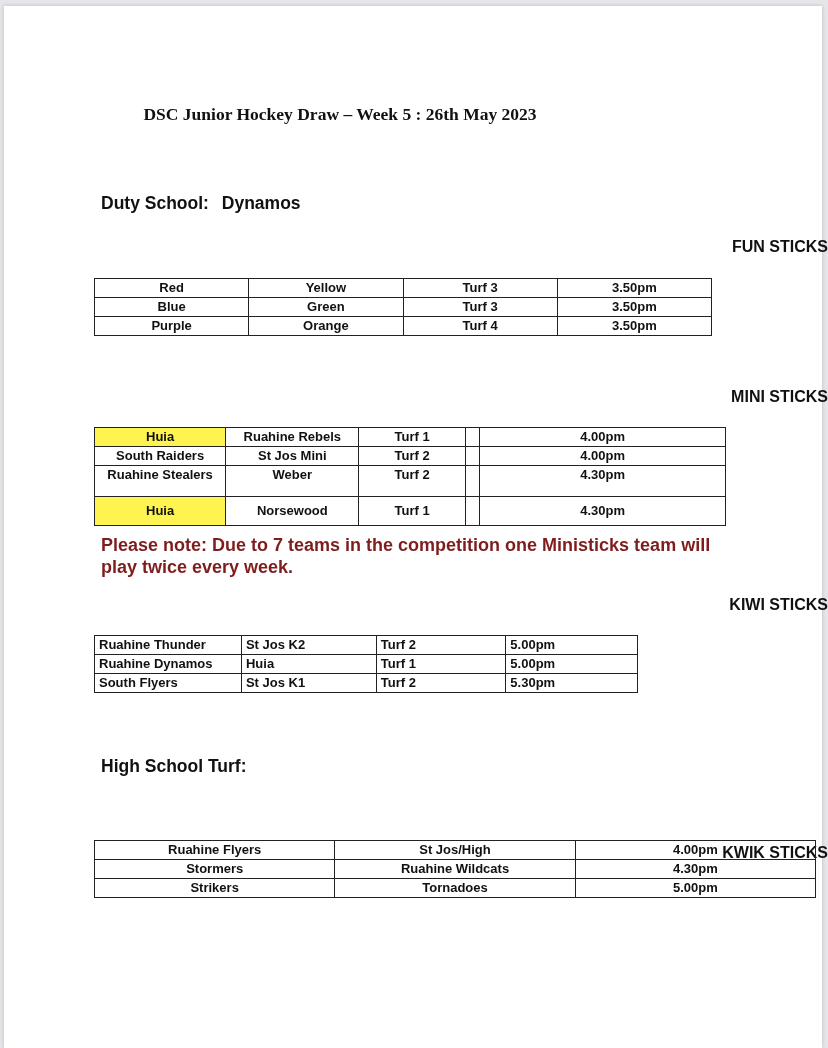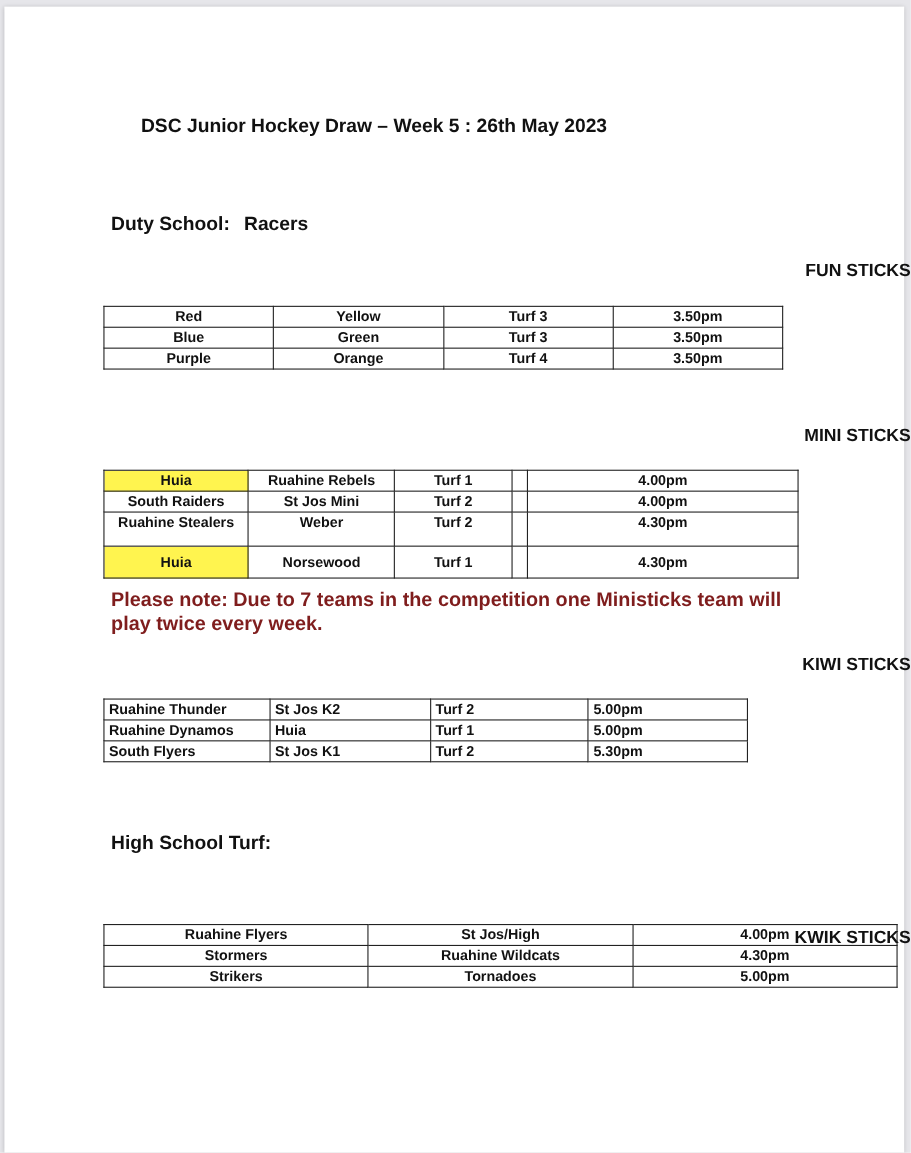--- a/index.html
+++ b/index.html
@@ -10,21 +10,21 @@
     position: relative; overflow: hidden;
   }
   .page {
     position: absolute; left: 4px; top: 6px; width: 818px; height: 1042px;
     background: #ffffff;
     box-shadow: 0 0 4px rgba(0,0,0,0.18);
   }
   .abs { position: absolute; }
   .title {
     left: 0; width: 680px; top: 104px; text-align: center;
-    font-size: 17.5px; font-weight: bold; color: #111;
+    font-size: 17.5px; font-weight: bold; color: #111; font-family: Liberation Serif, serif;
   }
   .h2 { font-size: 17.5px; font-weight: bold; color: #111; }
   .sec {
     left: 0; width: 828px; text-align: right;
     font-size: 16px; font-weight: bold; color: #111;
   }
   table { position: absolute; border-collapse: collapse; font-size: 13px; font-weight: bold; color: #111; }
   td { border: 1.5px solid #222; padding: 0 4px; height: 18px; line-height: 18px; text-align: center; white-space: nowrap; }
   .left td { text-align: left; }
   .hl { background: #fff44f; }
@@ -32,21 +32,21 @@
 </style>
 </head>
 <body>
 
 <div class="page"></div>
 
 <div class="abs title">DSC Junior Hockey Draw – Week 5 :  26th May 2023</div>
 
 <div class="abs h2" style="left:101px; top:193px;">
   <span>Duty School:</span>
-  <span style="margin-left:8px;">Racers</span>
+  <span style="margin-left:8px;">Dynamos</span>
 </div>
 
 <div class="abs sec" style="top:238px;">FUN STICKS</div>
 <table style="left:94px; top:278px; width:618px;padding-left:47px;">
   <colgroup>
       <col style="width:154px">
       <col style="width:154px">
       <col style="width:154px">
       <col style="width:154px">
     </colgroup>
@@ -108,21 +108,21 @@
     <td style="height:28px;">Norsewood</td>
     <td style="height:28px;">Turf 1</td>
     <td style="height:28px;"></td>
     <td style="height:28px;">4.30pm</td>
   </tr>
 </tbody>
   </table>
 <div class="abs note" style="top:534px;">Please note: Due to 7 teams in the competition one Ministicks team will play twice every week.</div>
 
 <div class="abs sec" style="top:596px;">KIWI STICKS</div>
-<table class="left" style="left:94px; top:635px; width:586px;">
+<table class="left" style="left:94px; top:635px; width:544px;">
   <colgroup>
       <col style="width:154px">
       <col style="width:154px">
       <col style="width:154px">
       <col style="width:154px">
     </colgroup>
   <tbody>
       <tr>
     <td>Ruahine Thunder</td>
     <td>St Jos K2</td>

